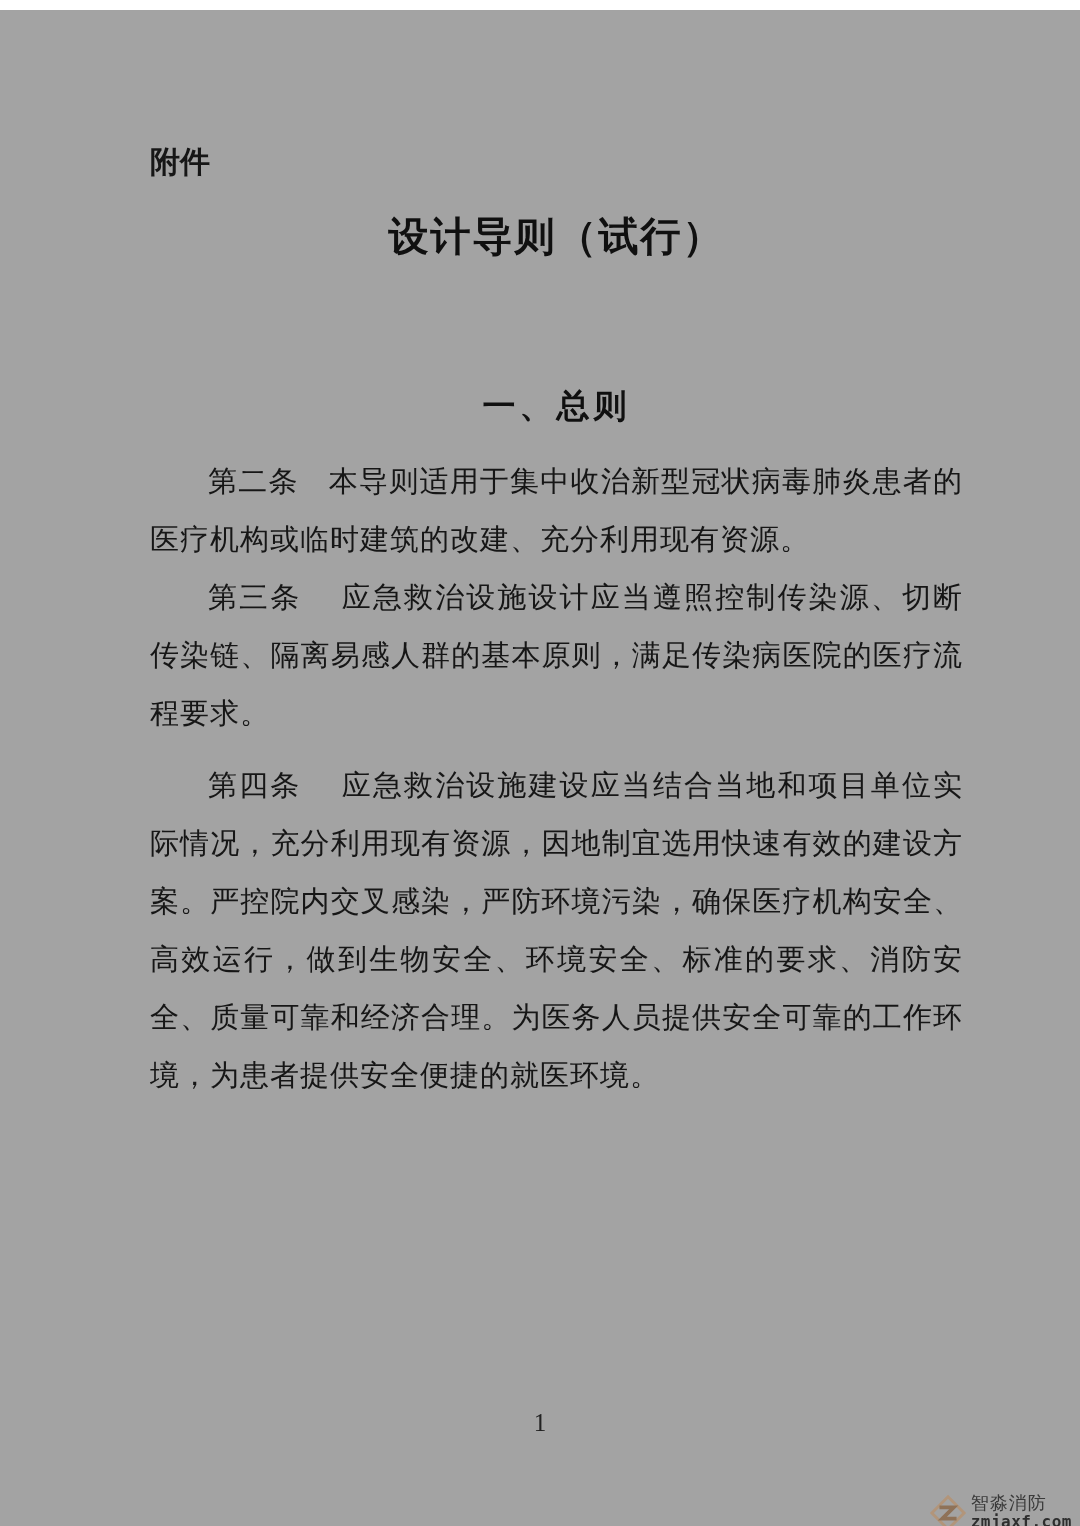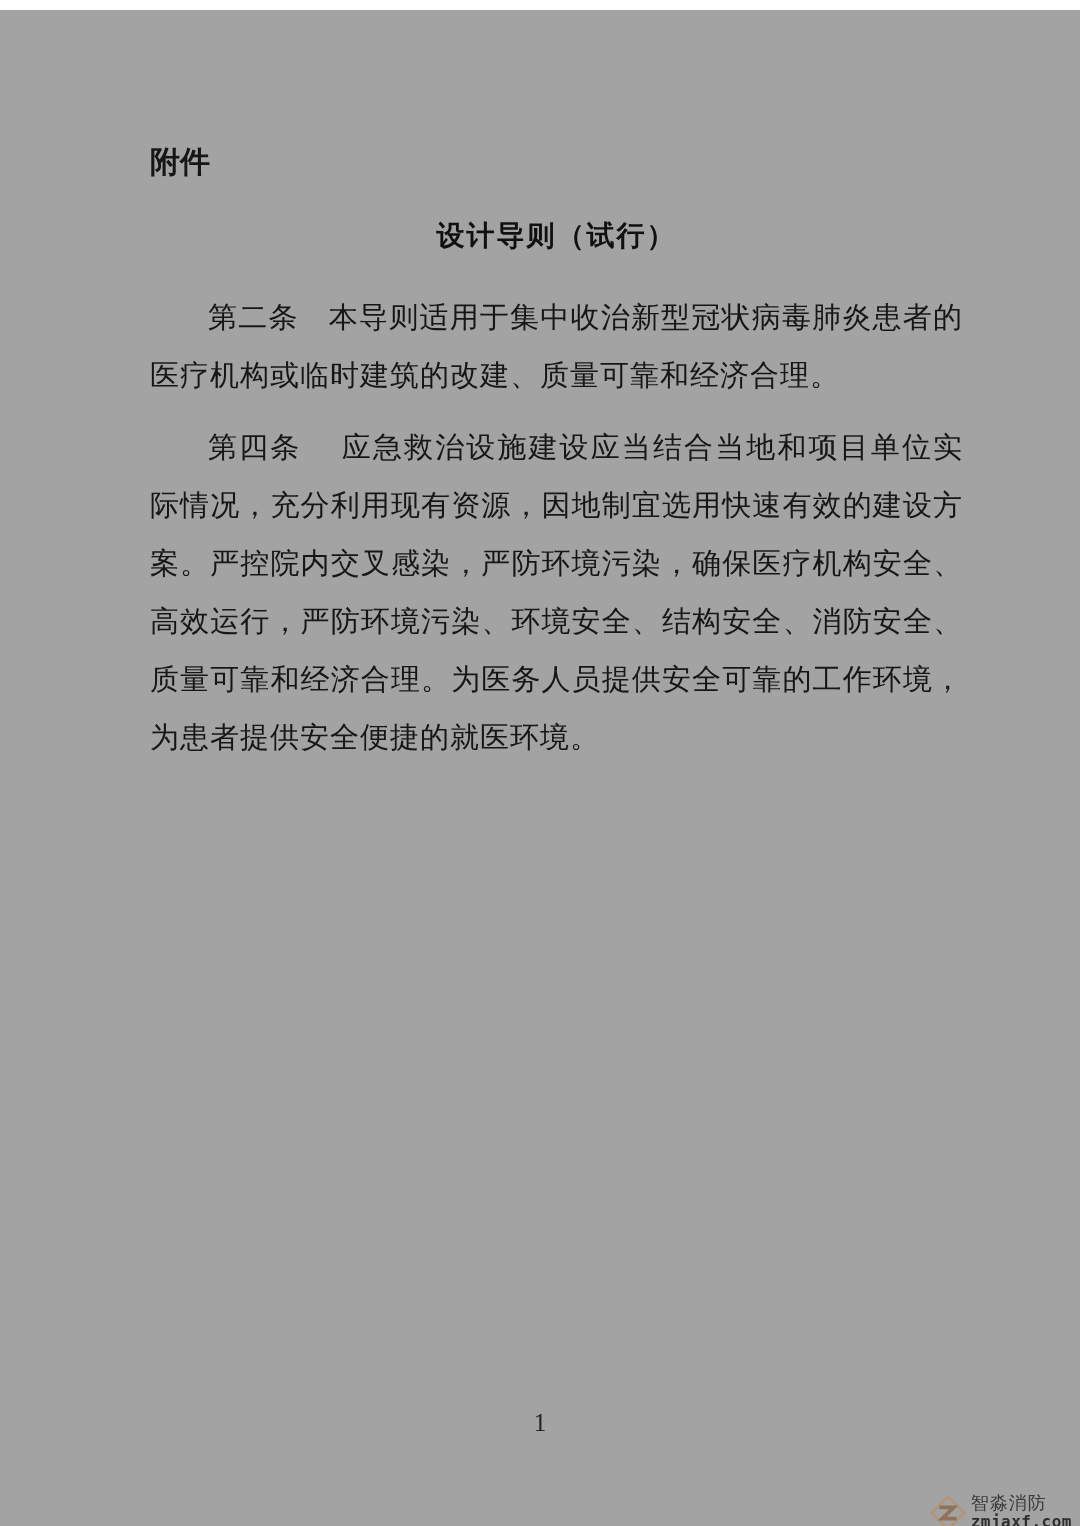--- a/index.html
+++ b/index.html
@@ -34,21 +34,21 @@
     color: #101010;
   }
   .doc-title .title-line-1 {
     margin-top: 34px;
     font-size: 40px;
     line-height: 56px;
     letter-spacing: 2px;
   }
   .doc-title .title-line-2 {
     margin-top: 26px;
-    font-size: 28px;
+    font-size: 40px;
     line-height: 56px;
     letter-spacing: 2px;
   }
   .section-heading {
     margin-top: 120px;
     text-align: center;
     font-family: "Liberation Sans", "DejaVu Sans", sans-serif;
     font-weight: 700;
     font-size: 33px;
     line-height: 44px;
@@ -120,24 +120,26 @@
 <body>
 
 <div class="page">
 
   <div class="attachment-label">附件</div>
 
   <div class="doc-title">
     <div class="title-line-2">设计导则（试行）</div>
   </div>
 
+  <div class="section-heading">一、总则</div>
 
   <div class="body-text">
-    <p class="para-2">第二条　本导则适用于集中收治新型冠状病毒肺炎患者的医疗机构或临时建筑的改建、质量可靠和经济合理。</p>
-    <p class="para-4">第四条　 应急救治设施建设应当结合当地和项目单位实际情况，充分利用现有资源，因地制宜选用快速有效的建设方案。严控院内交叉感染，严防环境污染，确保医疗机构安全、高效运行，严防环境污染、环境安全、结构安全、消防安全、质量可靠和经济合理。为医务人员提供安全可靠的工作环境，为患者提供安全便捷的就医环境。</p>
+    <p class="para-2">第二条　本导则适用于集中收治新型冠状病毒肺炎患者的医疗机构或临时建筑的改建、充分利用现有资源。</p>
+    <p class="para-3">第三条　 应急救治设施设计应当遵照控制传染源、切断传染链、隔离易感人群的基本原则，满足传染病医院的医疗流程要求。</p>
+    <p class="para-4">第四条　 应急救治设施建设应当结合当地和项目单位实际情况，充分利用现有资源，因地制宜选用快速有效的建设方案。严控院内交叉感染，严防环境污染，确保医疗机构安全、高效运行，做到生物安全、环境安全、标准的要求、消防安全、质量可靠和经济合理。为医务人员提供安全可靠的工作环境，为患者提供安全便捷的就医环境。</p>
   </div>
 
   <div class="page-number">1</div>
 
   <div class="watermark">
     <span class="logo">
       <svg viewBox="0 0 40 40" width="38" height="38" aria-hidden="true">
         <path d="M20 3 L37 20 L20 37 L3 20 Z" fill="none" stroke="#b2957a" stroke-width="3"></path>
         <path d="M13 14 L26 14 L14 26 L27 26" fill="none" stroke="#8f7258" stroke-width="4" stroke-linecap="square" stroke-linejoin="miter"></path>
       </svg>

